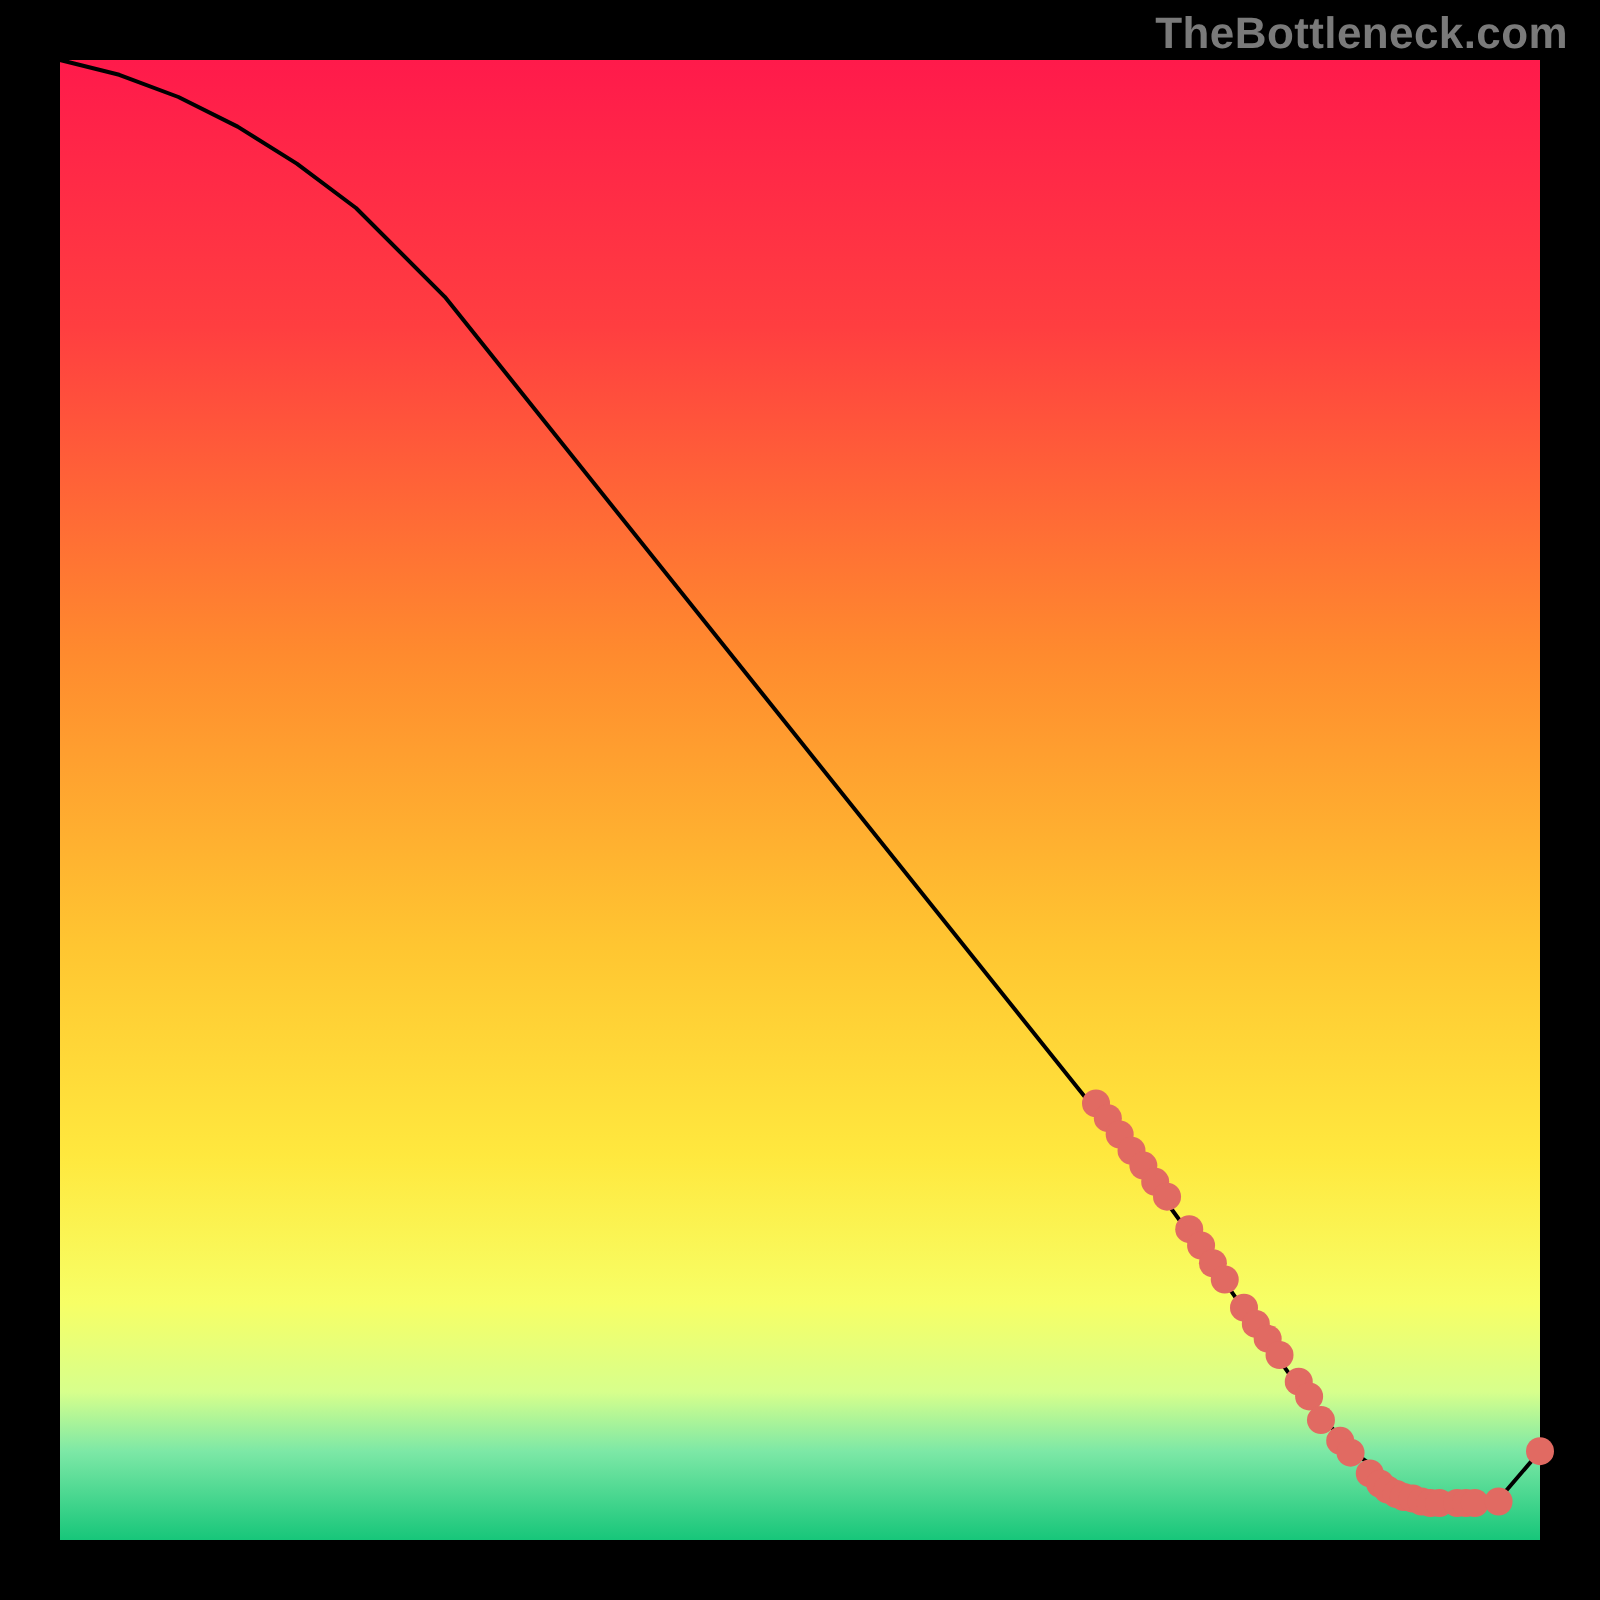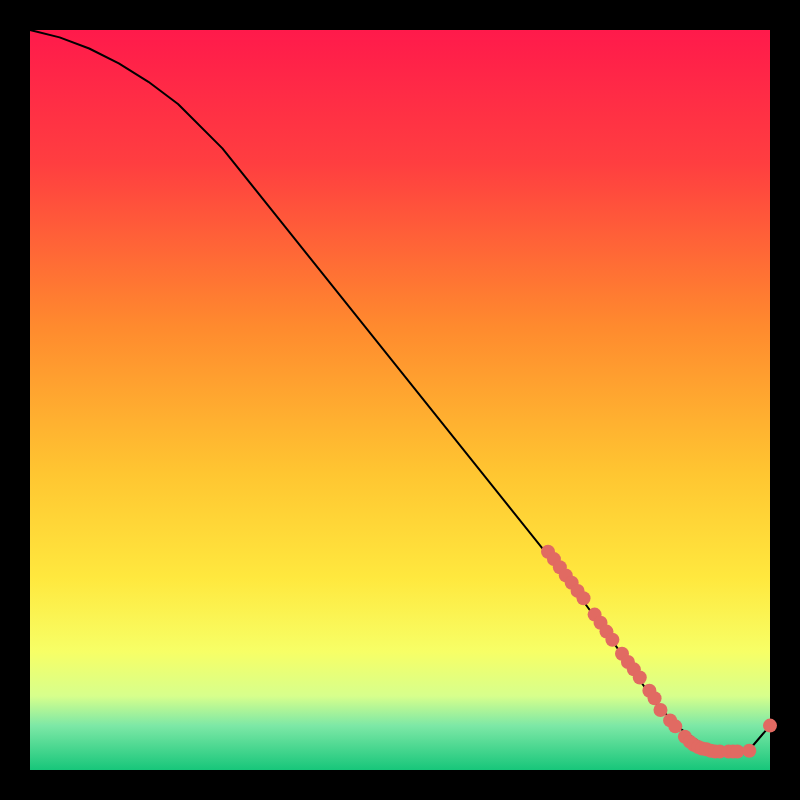--- a/index.html
+++ b/index.html
@@ -80,13 +80,14 @@
         <circle cx="710.80" cy="750.76" r="7" fill="#e16a62"></circle>
         <circle cx="715.24" cy="751.50" r="7" fill="#e16a62"></circle>
         <circle cx="719.68" cy="751.50" r="7" fill="#e16a62"></circle>
         <circle cx="728.56" cy="751.50" r="7" fill="#e16a62"></circle>
         <circle cx="733.00" cy="751.50" r="7" fill="#e16a62"></circle>
         <circle cx="737.44" cy="751.50" r="7" fill="#e16a62"></circle>
         <circle cx="749.28" cy="750.76" r="7" fill="#e16a62"></circle>
         <circle cx="770.00" cy="725.60" r="7" fill="#e16a62"></circle>
       </g>
   </svg>
+  <div class="watermark">TheBottleneck.com</div>
 </div>
 
 </body></html>

